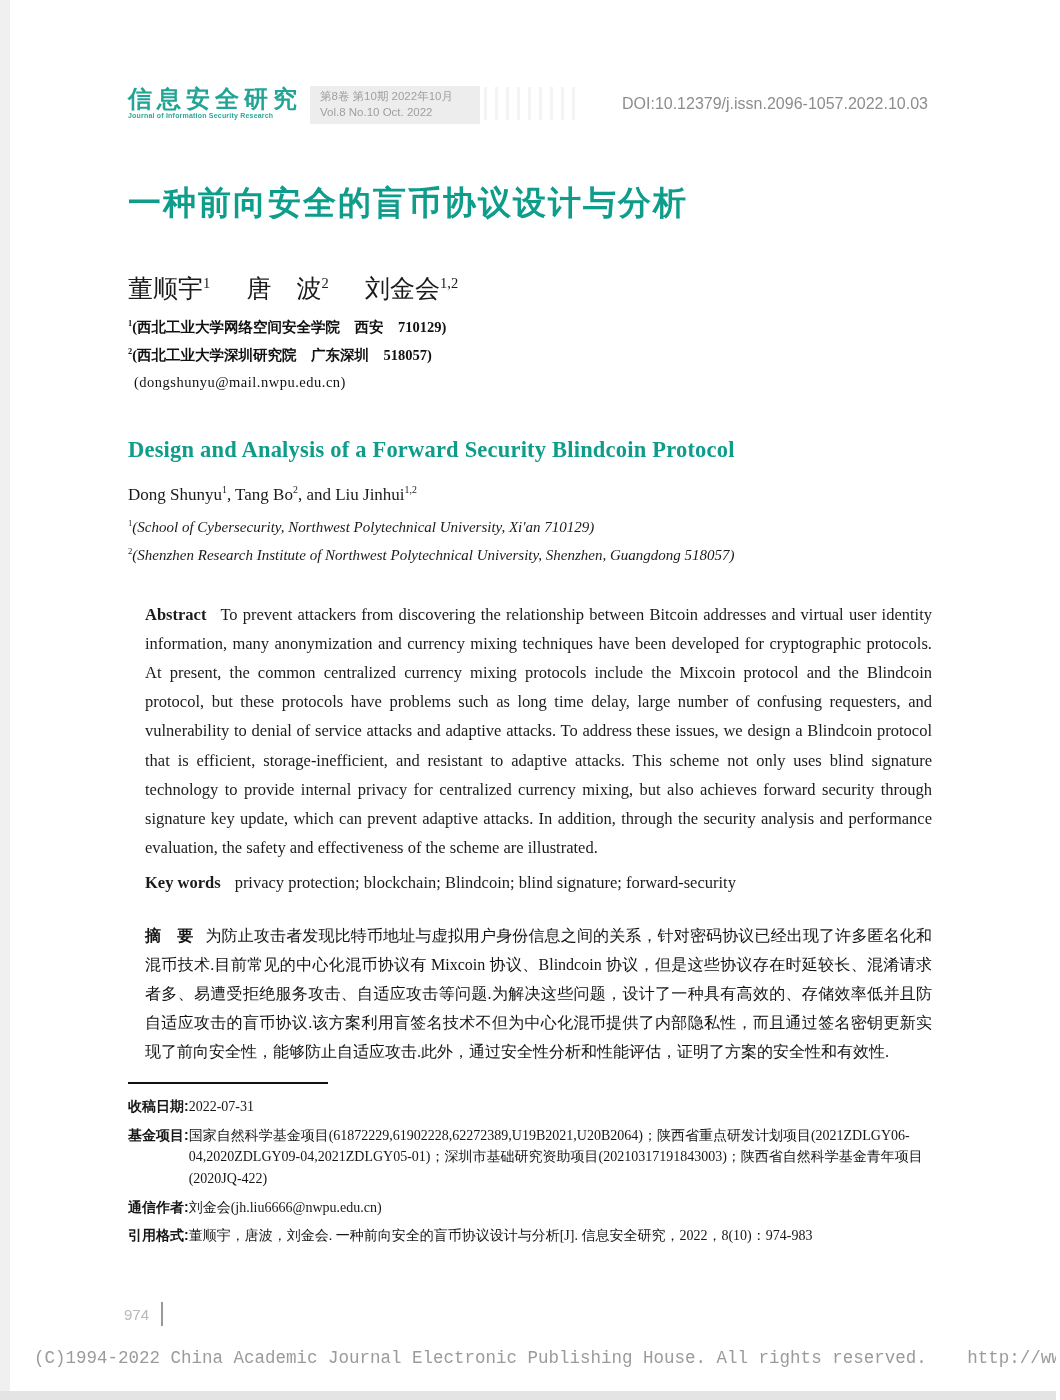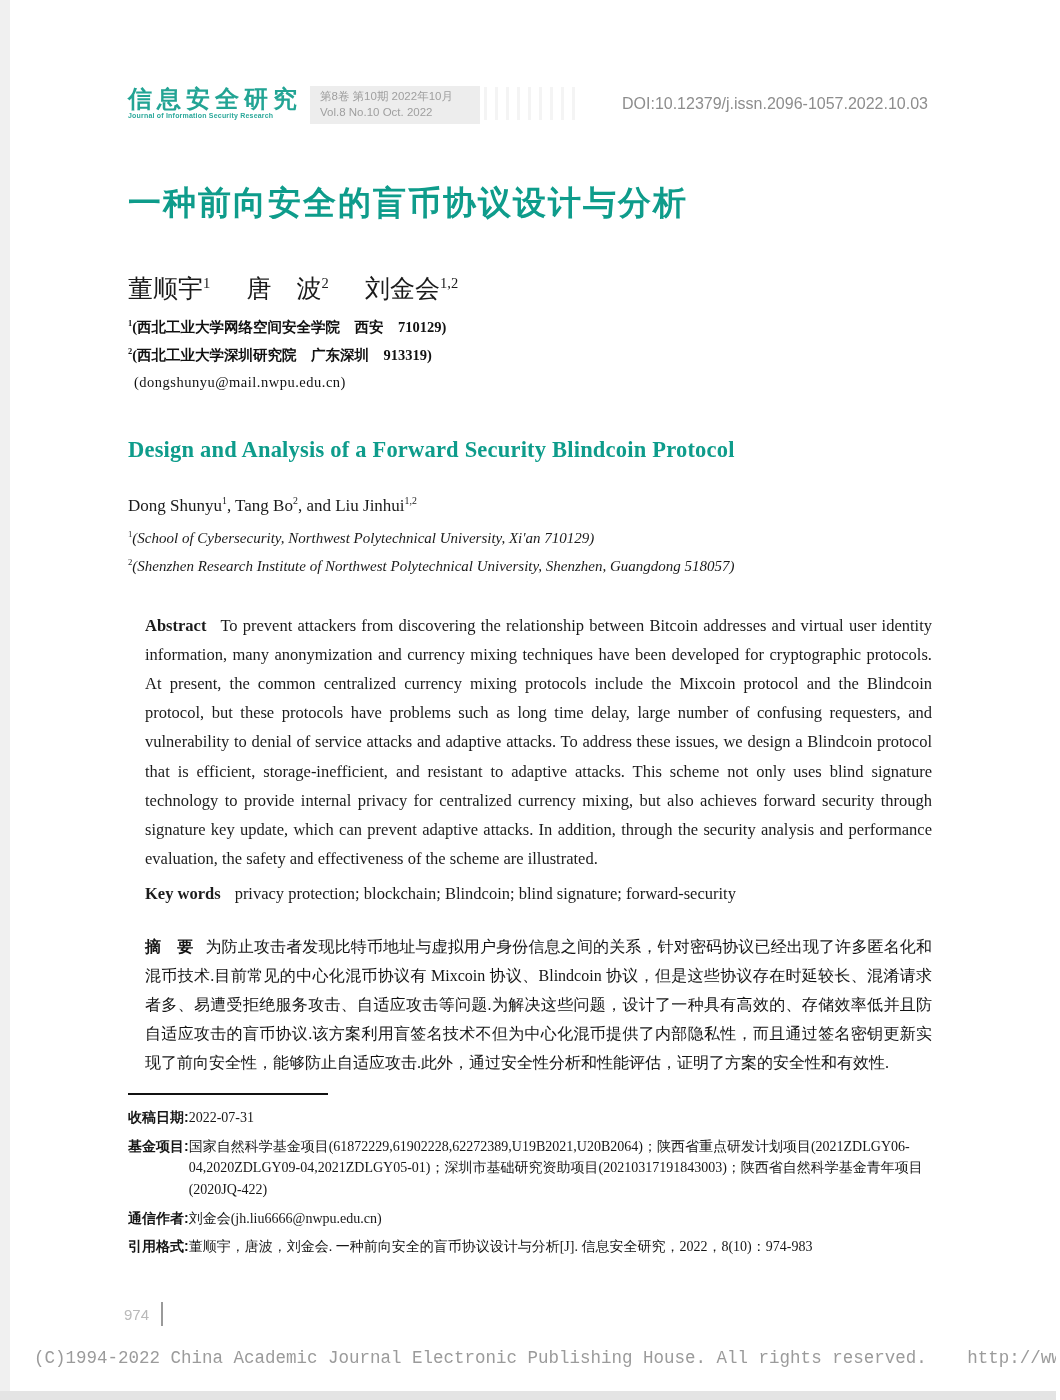--- a/index.html
+++ b/index.html
@@ -63,21 +63,21 @@
   .authors-cn .author { margin-right: 30px; }
   sup { font-size: 0.58em; vertical-align: super; line-height: 0; }
   .affil-cn { margin-top: 9px; font-size: 14.5px; font-weight: 600; color: #111; line-height: 1.9; }
   .affil-cn .row { white-space: nowrap; }
   .affil-cn .email-row { font-weight: 500; padding-left: 6px; letter-spacing: 0.5px; }
 
   .title-en {
     margin-top: 40px; font-weight: bold; font-size: 22.5px;
     color: #0e9c8b; letter-spacing: 0.2px;
   }
-  .authors-en { margin-top: 33px; font-size: 17px; color: #1a1a1a; }
+  .authors-en { margin-top: 22px; font-size: 17px; color: #1a1a1a; }
   .affil-en { margin-top: 8px; font-size: 15px; line-height: 1.9; color: #1a1a1a; }
   .affil-en .aff-text { font-style: italic; }
 
   
   .abstract-block {
     margin-top: 30px; margin-left: 17px; width: 787px;
     font-size: 16.5px; line-height: 1.77; text-align: justify; color: #1b1b1b;
   }
   .abstract-block .label { font-weight: bold; margin-right: 14px; }
   .keywords-block {
@@ -147,21 +147,21 @@
     <h1 class="title-cn">一种前向安全的盲币协议设计与分析</h1>
 
     <div class="authors-cn">
       <span class="author"><span>董顺宇</span><sup>1</sup></span>
       <span class="author"><span>唐　波</span><sup>2</sup></span>
       <span class="author"><span>刘金会</span><sup>1,2</sup></span>
     </div>
 
     <div class="affil-cn">
       <div class="row"><sup>1</sup><span>(西北工业大学网络空间安全学院　西安　710129)</span></div>
-      <div class="row"><sup>2</sup><span>(西北工业大学深圳研究院　广东深圳　913319)</span></div>
+      <div class="row"><sup>2</sup><span>(西北工业大学深圳研究院　广东深圳　518057)</span></div>
       <div class="row email-row">(dongshunyu@mail.nwpu.edu.cn)</div>
     </div>
 
     <h2 class="title-en">Design and Analysis of a Forward Security Blindcoin Protocol</h2>
 
     <div class="authors-en">
       <span><span>Dong Shunyu</span><sup>1</sup><span>, </span></span>
       <span><span>Tang Bo</span><sup>2</sup><span>, and </span></span>
       <span><span>Liu Jinhui</span><sup>1,2</sup></span>
     </div>

